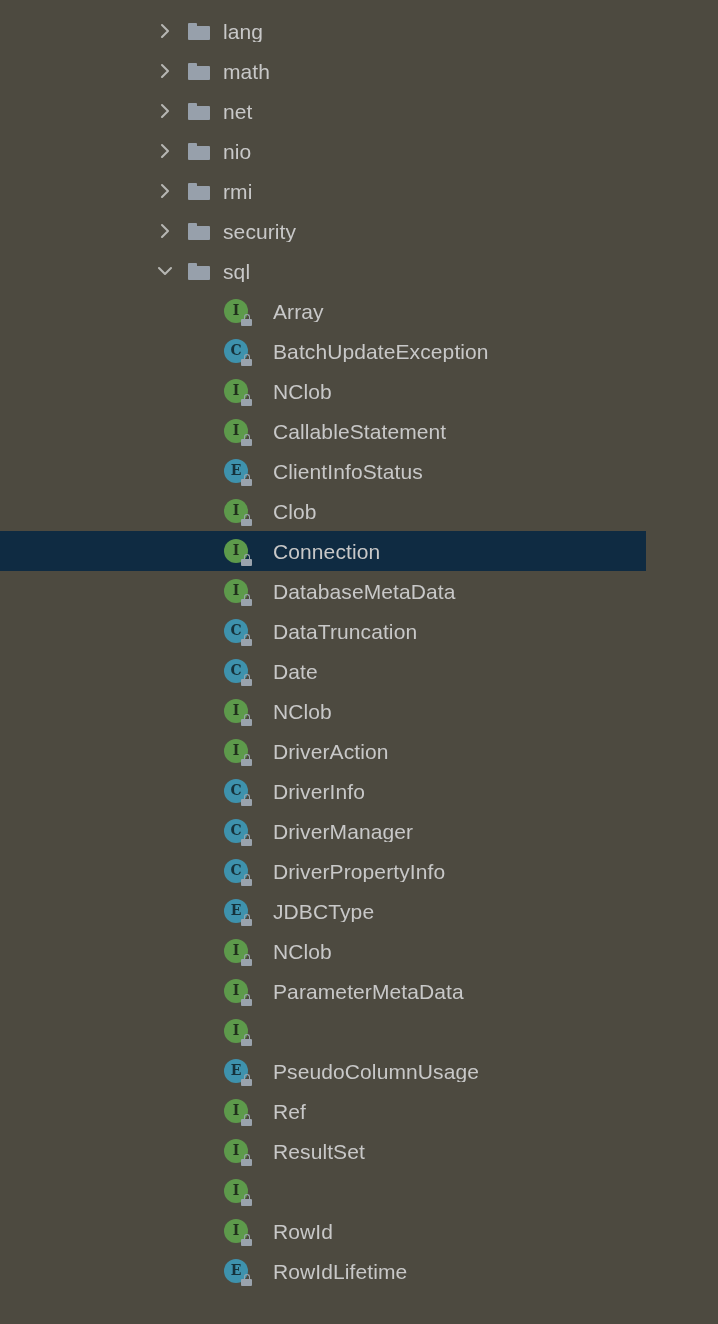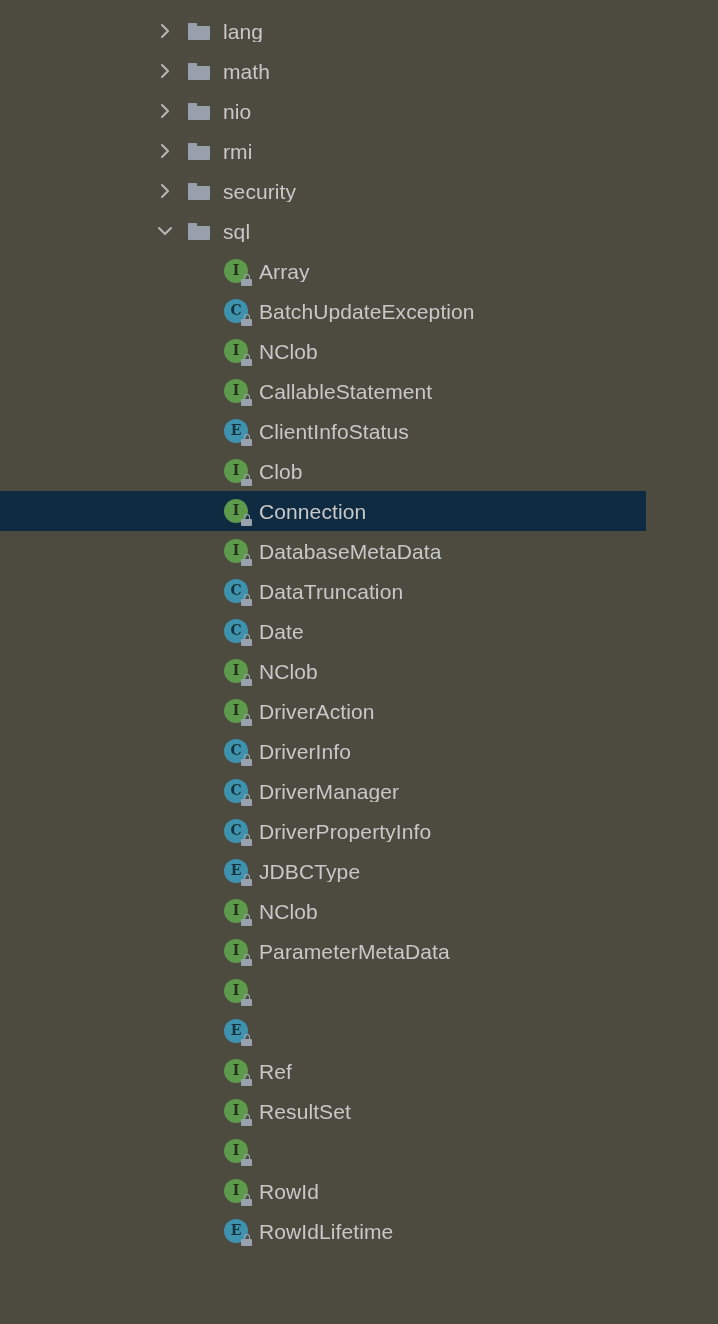--- a/index.html
+++ b/index.html
@@ -154,21 +154,21 @@
   .label {
     flex: 0 1 auto;
     color: #C8C8C8;
     font-size: 21px;
     line-height: 1;
     letter-spacing: 0.1px;
     overflow: hidden;
     text-overflow: clip;
   }
   .row.lvl1 .label { margin-left: 9px; }
-  .row.lvl2 .label { margin-left: 5px; }
+  .row.lvl2 .label { margin-left: 19px; }
 </style>
 </head>
 <body>
 
 <div id="tree">
     <div class="row lvl1">
       <span class="chevron">
         <svg width="26" height="26" viewBox="0 0 26 26">
           <path d="M10 7 L16 13 L10 19" fill="none" stroke="#B6B6B2" stroke-width="2.1" stroke-linecap="round" stroke-linejoin="round"></path>
         </svg>
@@ -206,20 +206,33 @@
       <span class="indent"></span>
       <span class="chevron">
         <svg width="26" height="26" viewBox="0 0 26 26">
           <path d="M10 7 L16 13 L10 19" fill="none" stroke="#B6B6B2" stroke-width="2.1" stroke-linecap="round" stroke-linejoin="round"></path>
         </svg>
       </span>
       <span class="folder">
         <span class="f-tab"></span>
         <span class="f-body"></span>
       </span>
+      <span class="label">net</span>
+    </div>
+    <div class="row lvl1">
+      <span class="indent"></span>
+      <span class="chevron">
+        <svg width="26" height="26" viewBox="0 0 26 26">
+          <path d="M10 7 L16 13 L10 19" fill="none" stroke="#B6B6B2" stroke-width="2.1" stroke-linecap="round" stroke-linejoin="round"></path>
+        </svg>
+      </span>
+      <span class="folder">
+        <span class="f-tab"></span>
+        <span class="f-body"></span>
+      </span>
       <span class="label">nio</span>
     </div>
     <div class="row lvl1">
       <span class="indent"></span>
       <span class="chevron">
         <svg width="26" height="26" viewBox="0 0 26 26">
           <path d="M10 7 L16 13 L10 19" fill="none" stroke="#B6B6B2" stroke-width="2.1" stroke-linecap="round" stroke-linejoin="round"></path>
         </svg>
       </span>
       <span class="folder">
@@ -504,20 +517,21 @@
       <span class="indent"></span>
       <span class="typeicon">
         <span class="disc enm">
           <span class="glyph">E</span>
         </span>
         <span class="lock">
           <span class="shackle"></span>
           <span class="body"></span>
         </span>
       </span>
+      <span class="label">PseudoColumnUsage</span>
     </div>
     <div class="row lvl2">
       <span class="indent"></span>
       <span class="typeicon">
         <span class="disc iface">
           <span class="glyph">I</span>
         </span>
         <span class="lock">
           <span class="shackle"></span>
           <span class="body"></span>

